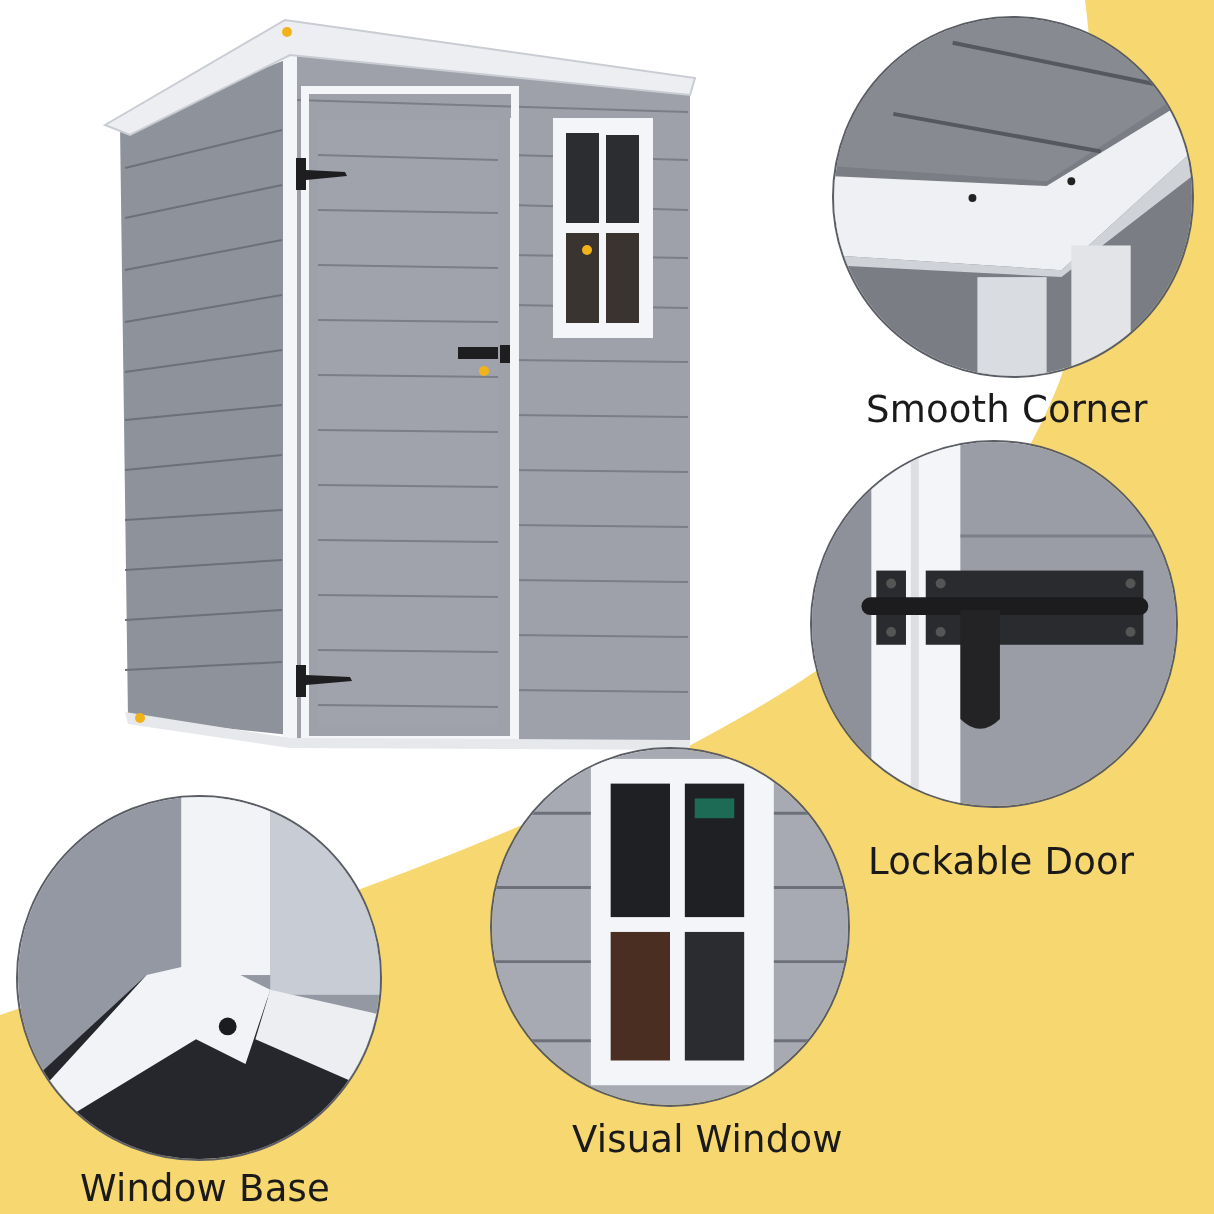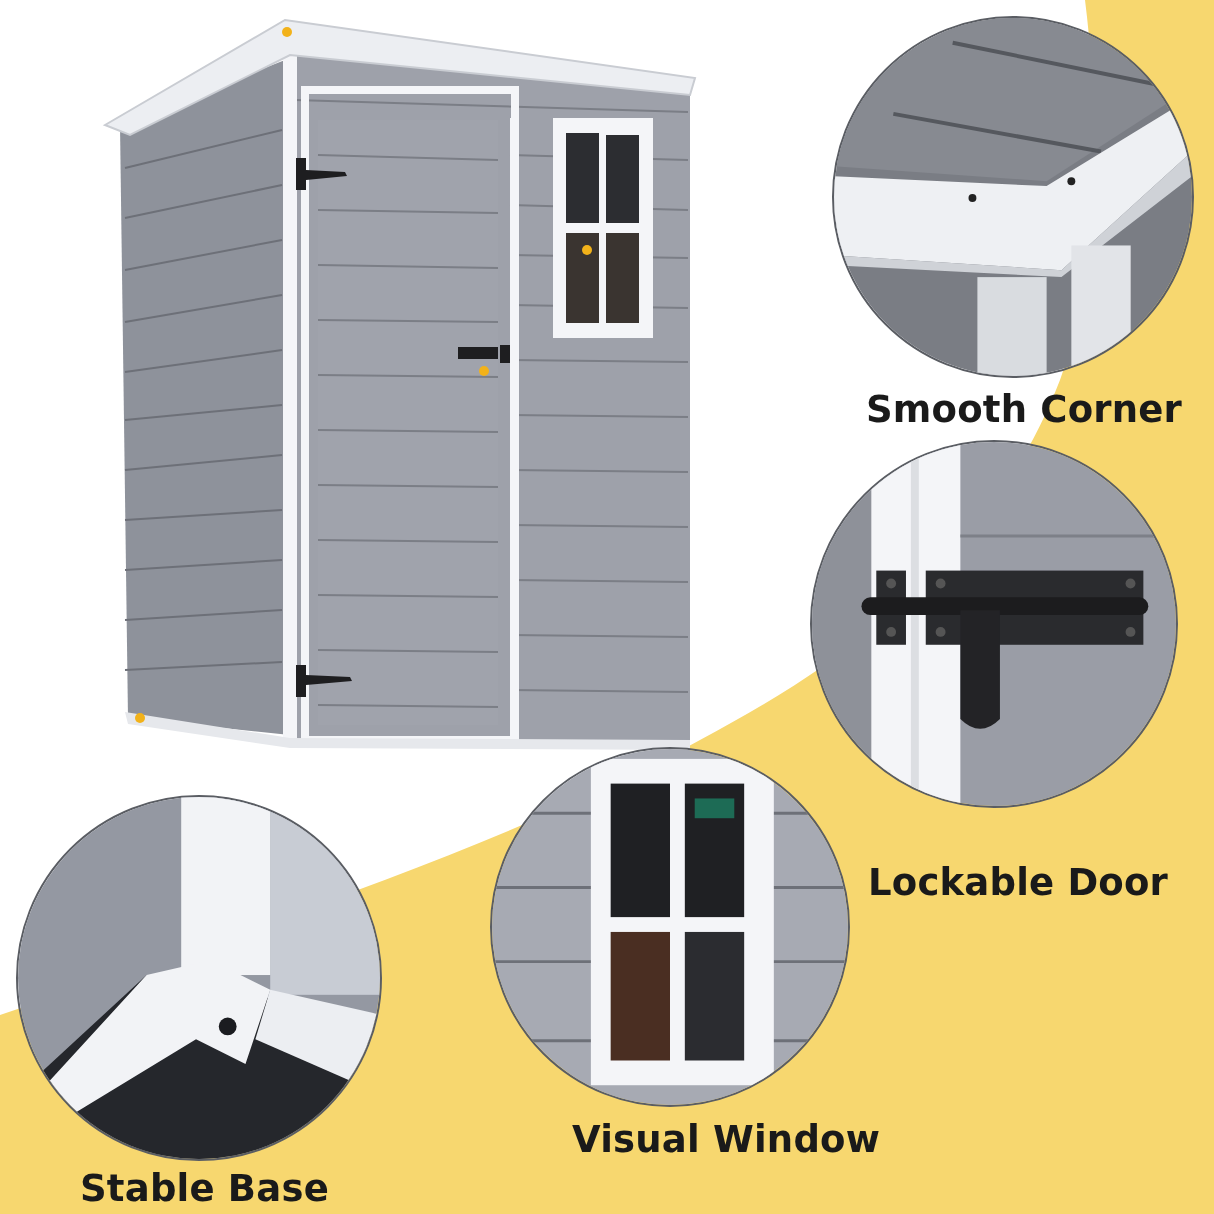--- a/index.html
+++ b/index.html
@@ -1,18 +1,18 @@
 <!DOCTYPE html>
 <html><head>
 <meta charset="utf-8">
 <style>
   html,body{margin:0;padding:0;}
   body{width:1214px;height:1214px;position:relative;overflow:hidden;background:#ffffff;font-family:"DejaVu Sans","Liberation Sans",sans-serif;}
   .bg-svg{position:absolute;left:0;top:0;width:1214px;height:1214px;}
-  .label{position:absolute;font-weight:bold;color:#1a1a1a;font-size:37px;letter-spacing:0.2px;white-space:nowrap;}
+  .label{position:absolute;font-weight:normal;color:#1a1a1a;font-size:37px;letter-spacing:0.2px;white-space:nowrap;}
   .circle{position:absolute;border-radius:50%;overflow:hidden;border:2px solid #5a5d63;box-sizing:border-box;}
   .circle svg{width:100%;height:100%;display:block;}
   .shed{position:absolute;left:0;top:0;}
 </style>
 </head>
 <body>
 
 <svg class="bg-svg" viewBox="0 0 1214 1214">
   <path d="M1085 0 L1214 0 L1214 1214 L0 1214 L0 1015 C 250 930, 520 840, 700 740 C 850 660, 990 560, 1060 380 C 1100 270, 1100 120, 1085 0 Z" fill="#f7d76f"></path>
 </svg>
@@ -122,21 +122,21 @@
     <rect x="50" y="157" width="290" height="18" rx="9" fill="#1c1c1e"></rect>
     <path d="M150 170 L190 170 L190 280 Q170 300 150 280 Z" fill="#232326"></path>
     <circle cx="80" cy="143" r="5" fill="#555"></circle>
       <circle cx="80" cy="192" r="5" fill="#555"></circle>
     <circle cx="130" cy="143" r="5" fill="#555"></circle>
       <circle cx="130" cy="192" r="5" fill="#555"></circle>
     <circle cx="322" cy="143" r="5" fill="#555"></circle>
       <circle cx="322" cy="192" r="5" fill="#555"></circle>
   </svg>
 </div>
-<div class="label" style="left:868px;top:861px;">Lockable Door</div>
+<div class="label" style="left:868px;top:840px;">Lockable Door</div>
 
 <div class="circle" style="left:490px;top:747px;width:360px;height:360px;">
   <svg viewBox="0 0 360 360">
     <rect width="360" height="360" fill="#a7aab3"></rect>
     <g stroke="#6d7078" stroke-width="3">
       <line x1="0" y1="65" x2="360" y2="65"></line>
       <line x1="0" y1="140" x2="360" y2="140"></line>
       <line x1="0" y1="215" x2="360" y2="215"></line>
       <line x1="0" y1="295" x2="360" y2="295"></line>
     </g>
@@ -154,13 +154,13 @@
   <svg viewBox="0 0 366 366">
     <rect width="366" height="366" fill="#9498a2"></rect>
     <rect x="255" y="0" width="111" height="200" fill="#c8ccd4"></rect>
     <rect x="165" y="0" width="90" height="180" fill="#f2f3f6"></rect>
     <polygon points="0,366 0,300 130,180 180,185 230,200 366,220 366,366" fill="#25272c"></polygon>
     <polygon points="20,300 130,180 195,165 255,195 230,270 180,245 40,330" fill="#f2f3f6"></polygon>
     <polygon points="255,195 366,220 366,300 240,245" fill="#eceef2"></polygon>
     <circle cx="212" cy="232" r="9" fill="#1b1c20"></circle>
   </svg>
 </div>
-<div class="label" style="left:80px;top:1167px;">Stable Base</div>
+<div class="label" style="left:80px;top:1167px;">Window Base</div>
 
 </body></html>

